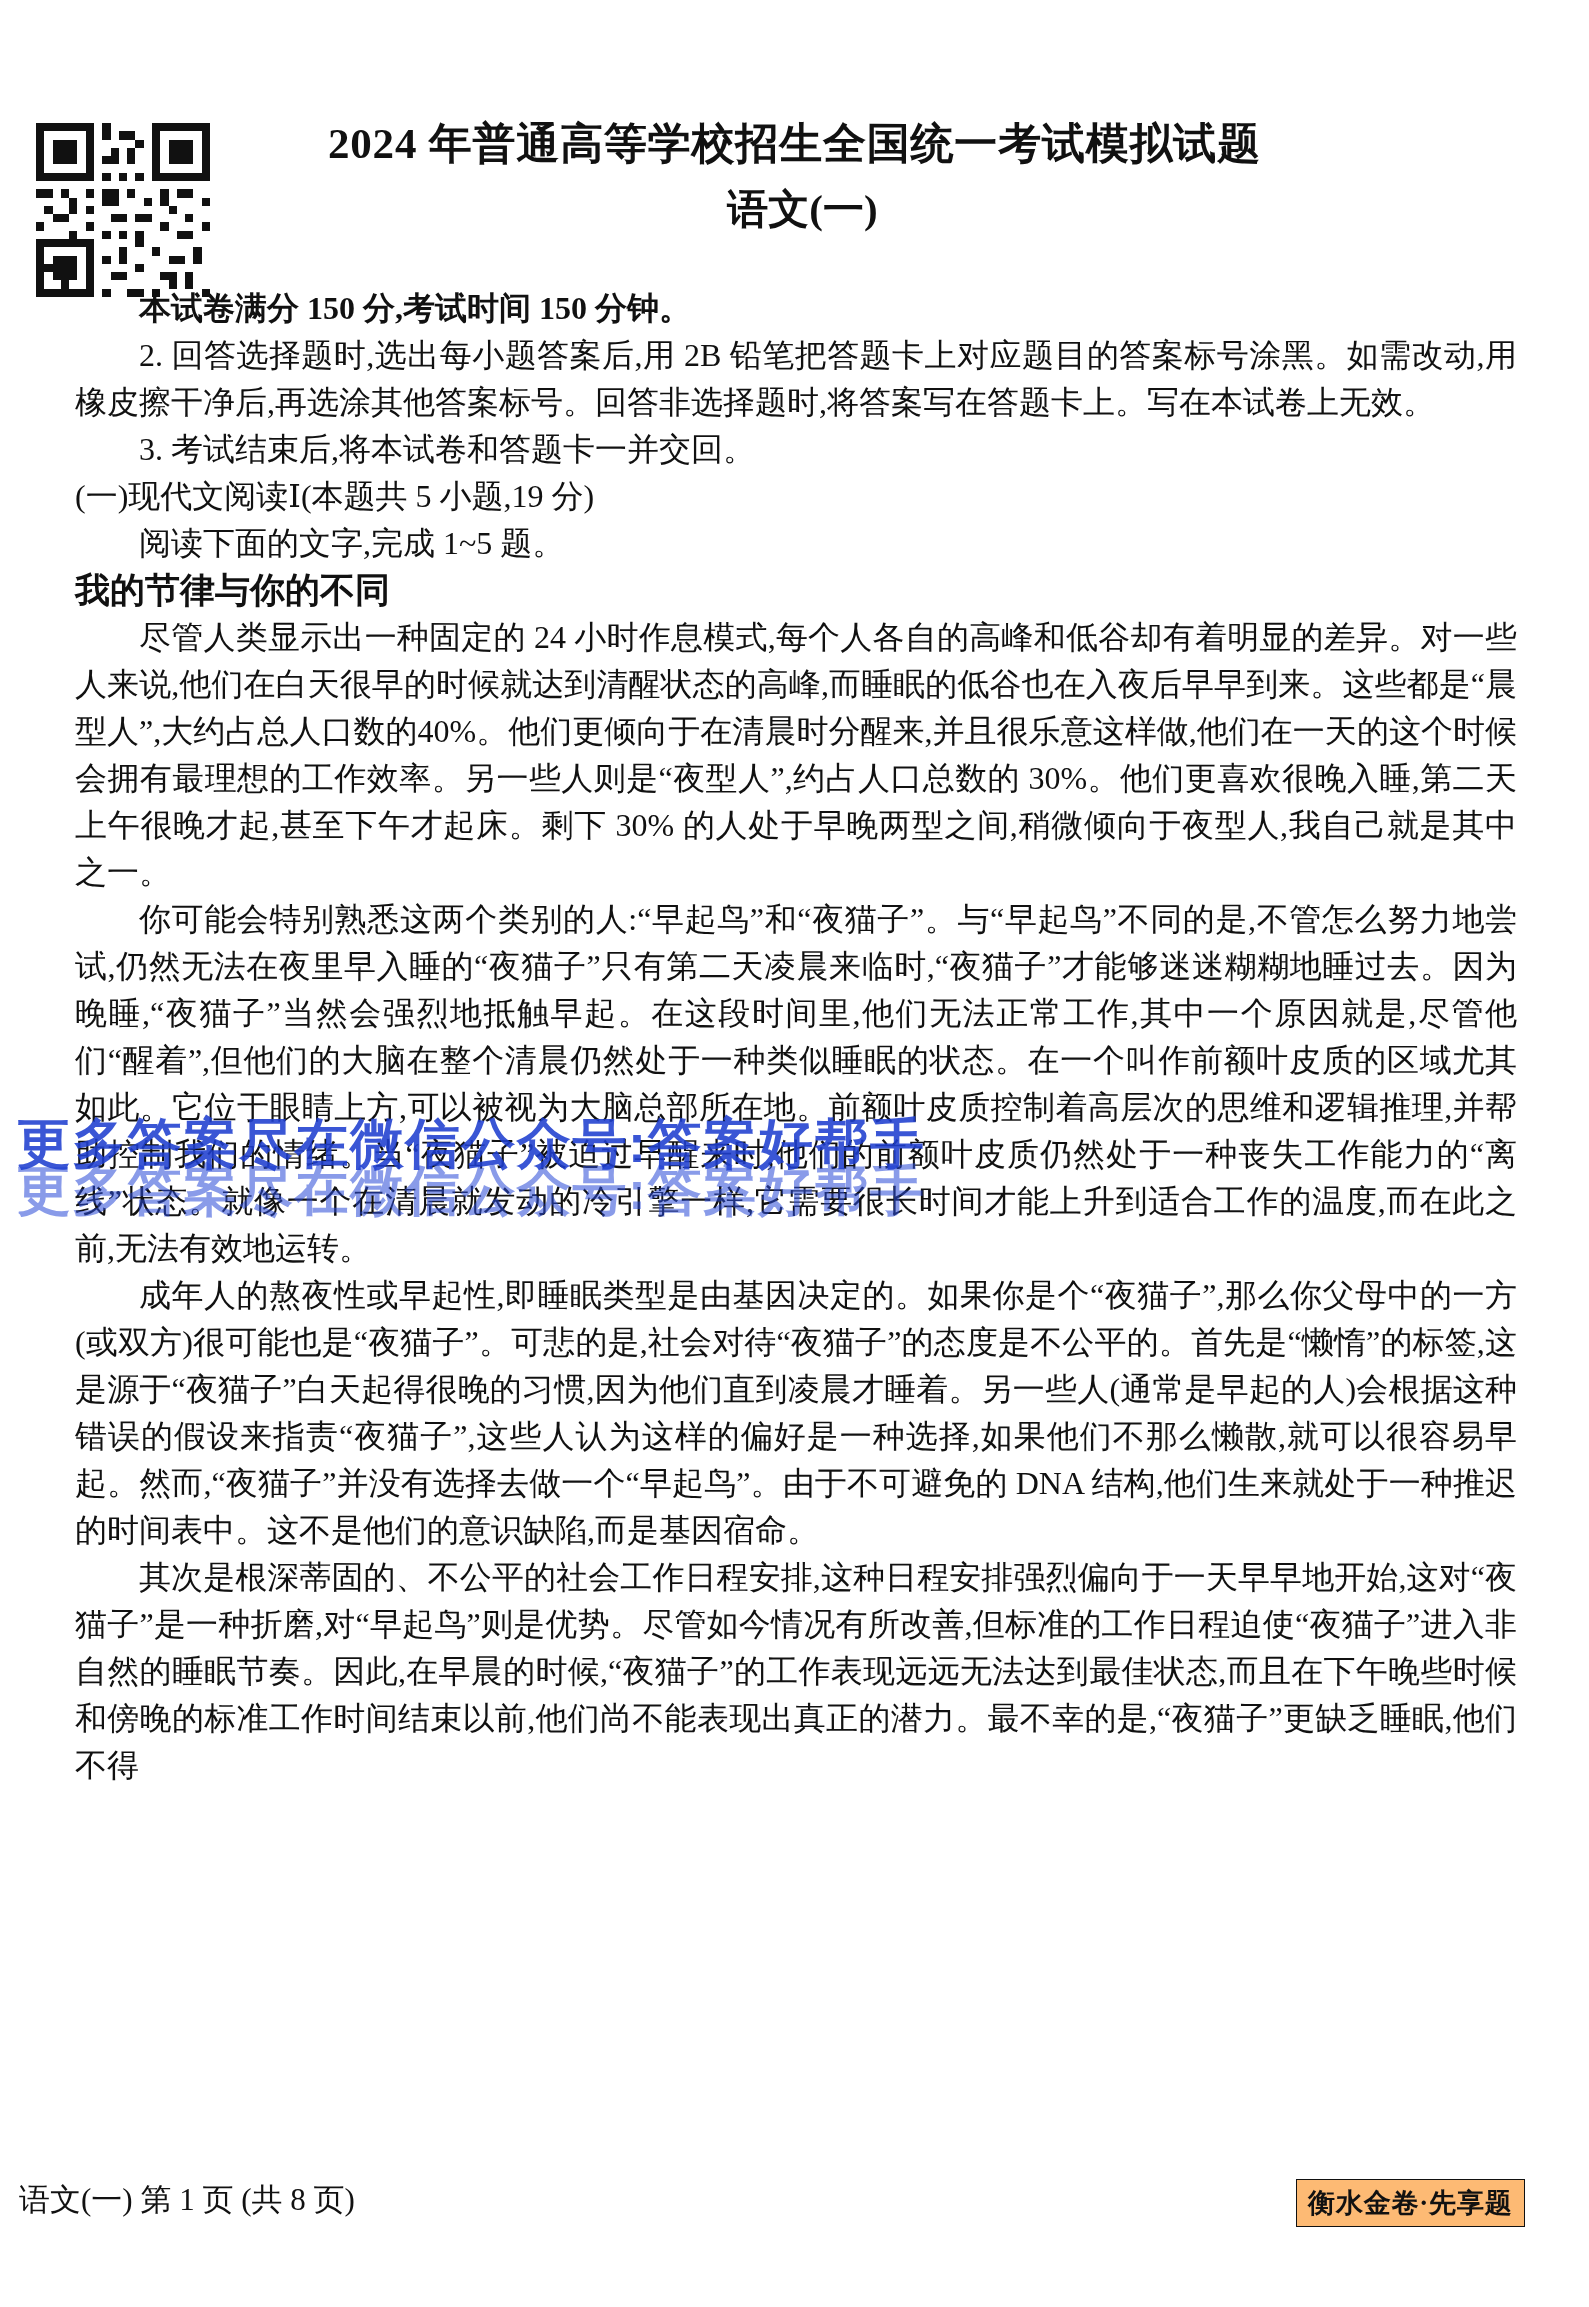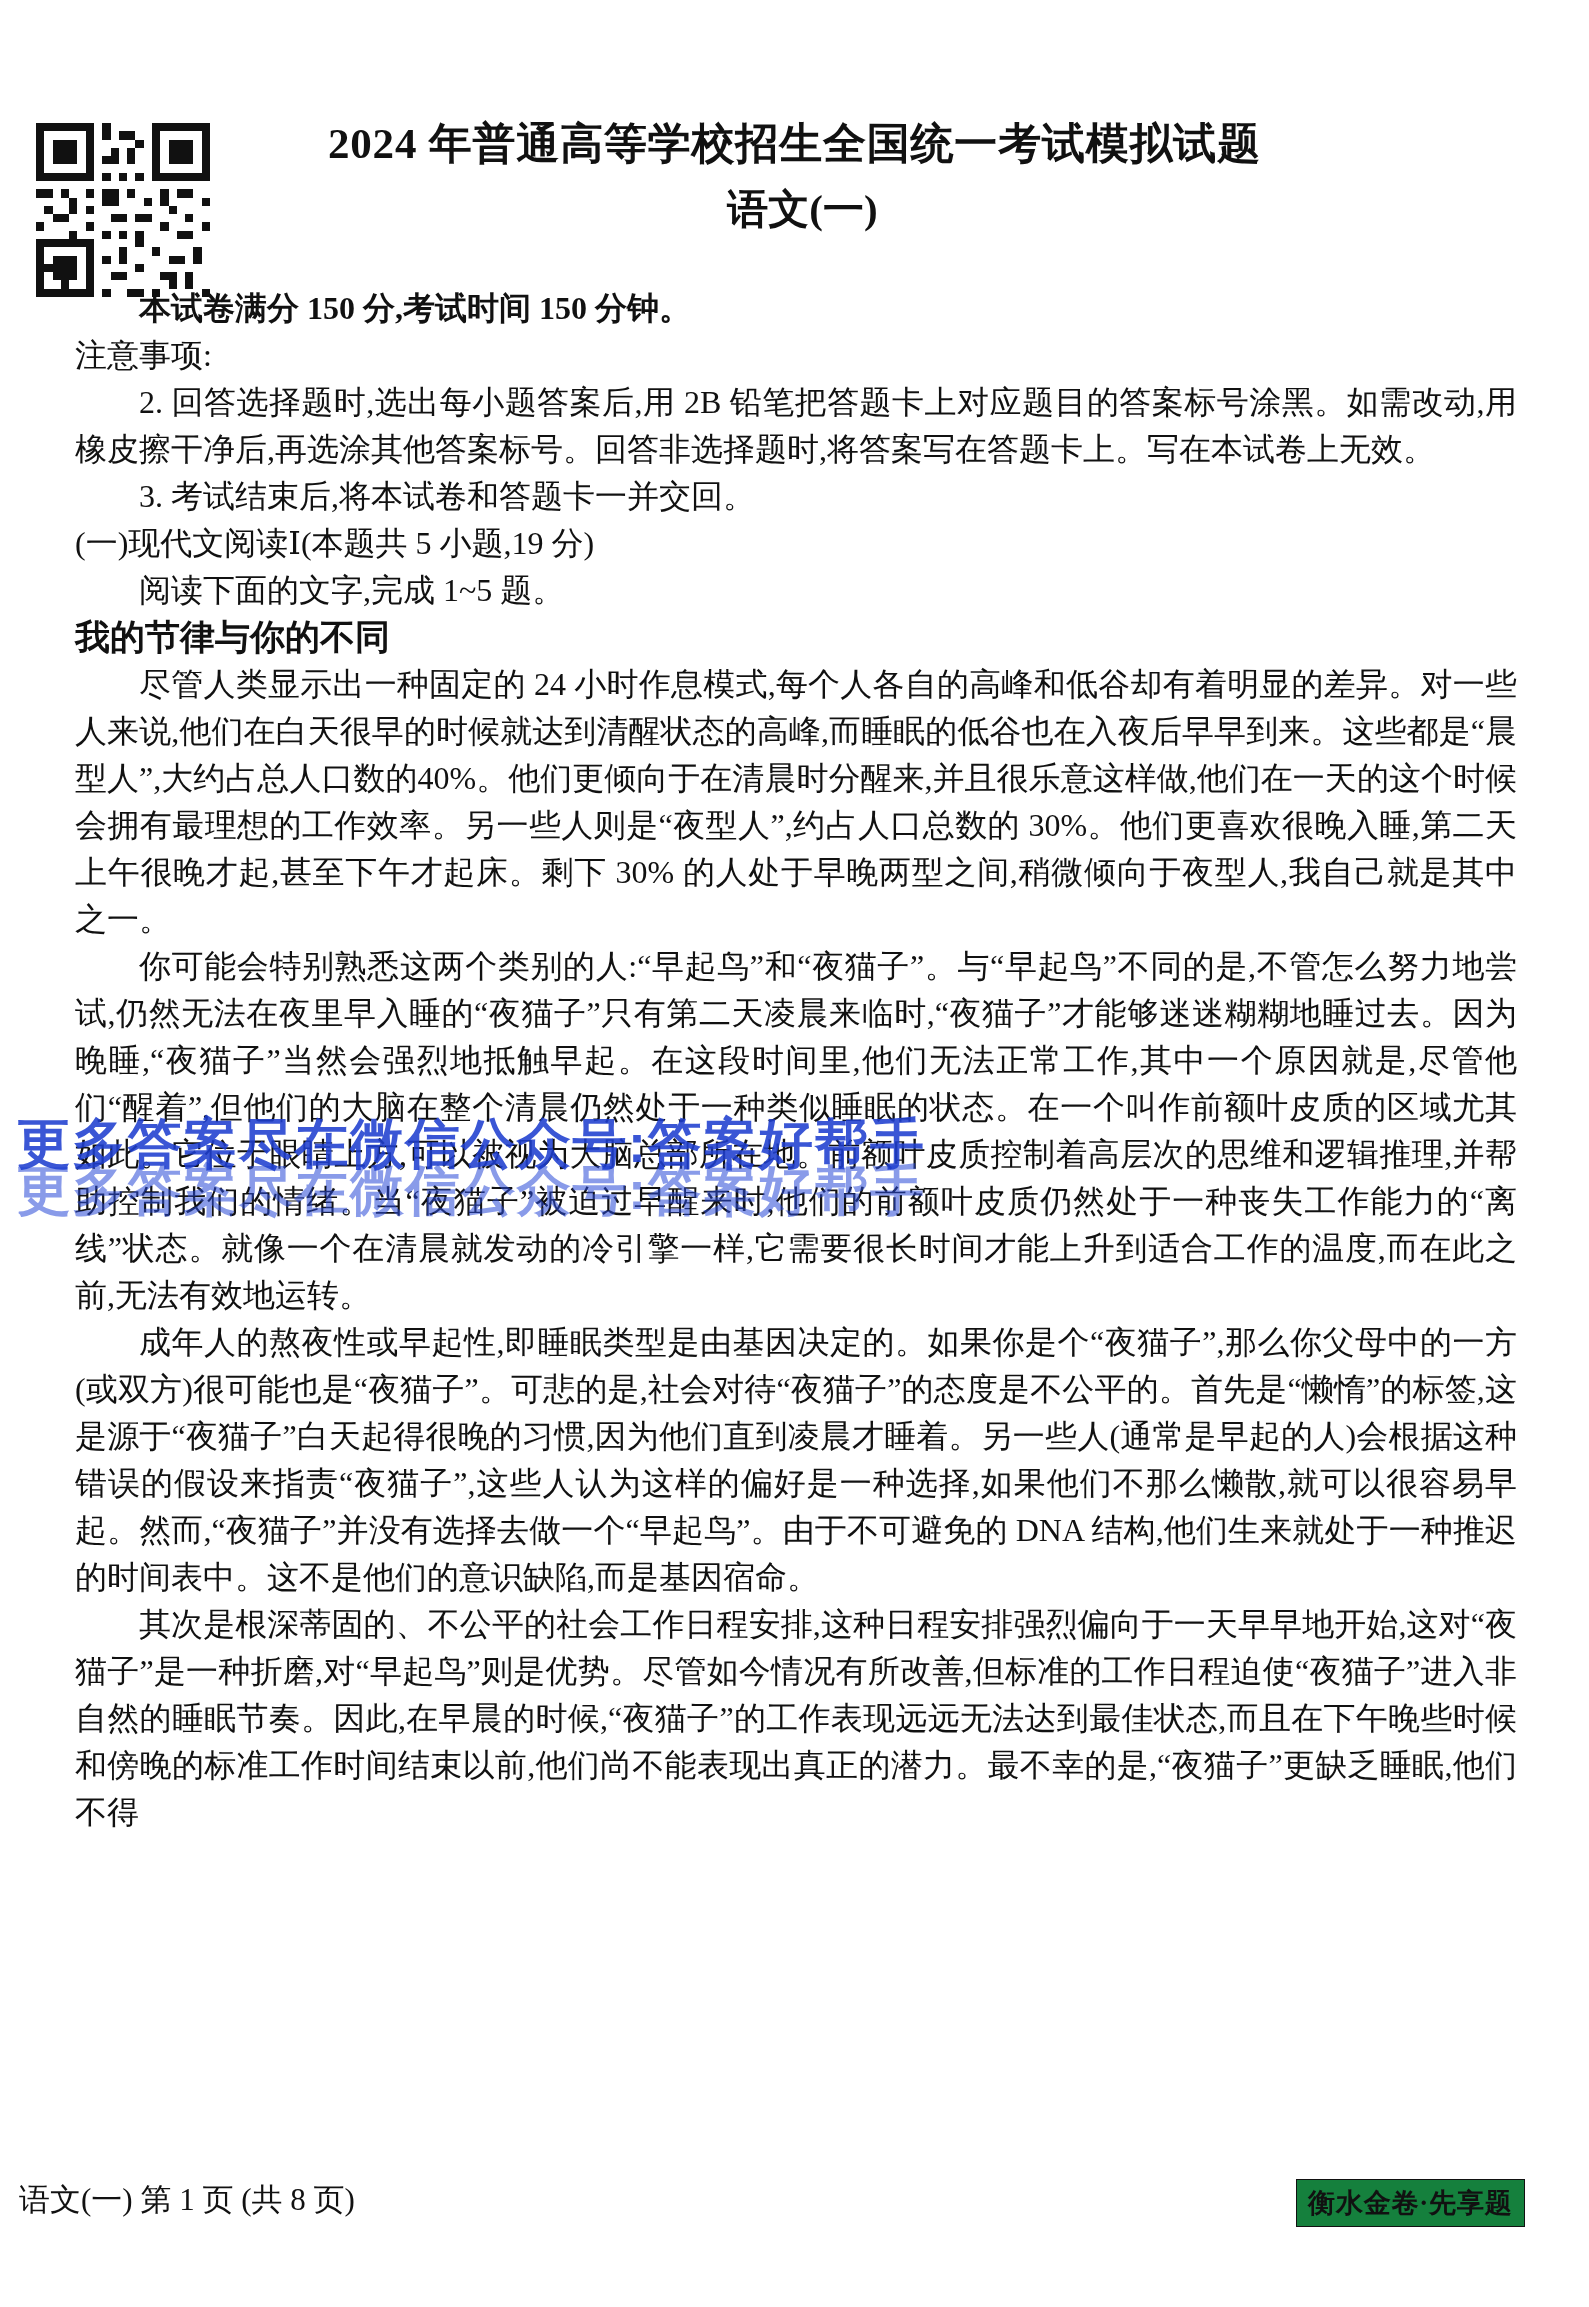--- a/index.html
+++ b/index.html
@@ -111,21 +111,21 @@
   }
   .footer-badge {
     position: absolute;
     right: 64px;
     top: 2179px;
     padding: 4.9px 11.5px;
     border: 1.6px solid #111;
     font-size: 27px;
     font-weight: bold;
     letter-spacing: 0.8px;
-    background: #15803d;
+    background: #fdba74;
   }
 </style>
 </head>
 <body>
 
 <div class="page">
 
   <div class="qr">
     <svg width="174" height="174" viewBox="0 0 21 21" shape-rendering="crispEdges">
       <rect width="21" height="21" fill="#ffffff"></rect>
@@ -205,21 +205,20 @@
       </g>
     </svg>
   </div>
 
   <div class="title-main">2024 年普通高等学校招生全国统一考试模拟试题</div>
   <div class="title-sub">语文(一)</div>
 
   <div class="content">
 
     <p class="indent1 bold">本试卷满分 150 分,考试时间 150 分钟。</p>
-    <p>注意事项:</p>
     <p class="indent1">2. 回答选择题时,选出每小题答案后,用 2B 铅笔把答题卡上对应题目的答案标号涂黑。如需改动,用橡皮擦干净后,再选涂其他答案标号。回答非选择题时,将答案写在答题卡上。写在本试卷上无效。</p>
     <p class="indent1">3. 考试结束后,将本试卷和答题卡一并交回。</p>
 
     <p>(一)现代文阅读Ⅰ(本题共 5 小题,19 分)</p>
     <p class="indent1">阅读下面的文字,完成 1~5 题。</p>
     <p class="art-title">我的节律与你的不同</p>
 
     <p class="indent1">尽管人类显示出一种固定的 24 小时作息模式,每个人各自的高峰和低谷却有着明显的差异。对一些人来说,他们在白天很早的时候就达到清醒状态的高峰,而睡眠的低谷也在入夜后早早到来。这些都是“晨型人”,大约占总人口数的40%。他们更倾向于在清晨时分醒来,并且很乐意这样做,他们在一天的这个时候会拥有最理想的工作效率。另一些人则是“夜型人”,约占人口总数的 30%。他们更喜欢很晚入睡,第二天上午很晚才起,甚至下午才起床。剩下 30% 的人处于早晚两型之间,稍微倾向于夜型人,我自己就是其中之一。</p>
     <p class="indent1">你可能会特别熟悉这两个类别的人:“早起鸟”和“夜猫子”。与“早起鸟”不同的是,不管怎么努力地尝试,仍然无法在夜里早入睡的“夜猫子”只有第二天凌晨来临时,“夜猫子”才能够迷迷糊糊地睡过去。因为晚睡,“夜猫子”当然会强烈地抵触早起。在这段时间里,他们无法正常工作,其中一个原因就是,尽管他们“醒着”,但他们的大脑在整个清晨仍然处于一种类似睡眠的状态。在一个叫作前额叶皮质的区域尤其如此。它位于眼睛上方,可以被视为大脑总部所在地。前额叶皮质控制着高层次的思维和逻辑推理,并帮助控制我们的情绪。当“夜猫子”被迫过早醒来时,他们的前额叶皮质仍然处于一种丧失工作能力的“离线”状态。就像一个在清晨就发动的冷引擎一样,它需要很长时间才能上升到适合工作的温度,而在此之前,无法有效地运转。</p>
     <p class="indent1">成年人的熬夜性或早起性,即睡眠类型是由基因决定的。如果你是个“夜猫子”,那么你父母中的一方(或双方)很可能也是“夜猫子”。可悲的是,社会对待“夜猫子”的态度是不公平的。首先是“懒惰”的标签,这是源于“夜猫子”白天起得很晚的习惯,因为他们直到凌晨才睡着。另一些人(通常是早起的人)会根据这种错误的假设来指责“夜猫子”,这些人认为这样的偏好是一种选择,如果他们不那么懒散,就可以很容易早起。然而,“夜猫子”并没有选择去做一个“早起鸟”。由于不可避免的 DNA 结构,他们生来就处于一种推迟的时间表中。这不是他们的意识缺陷,而是基因宿命。</p>

